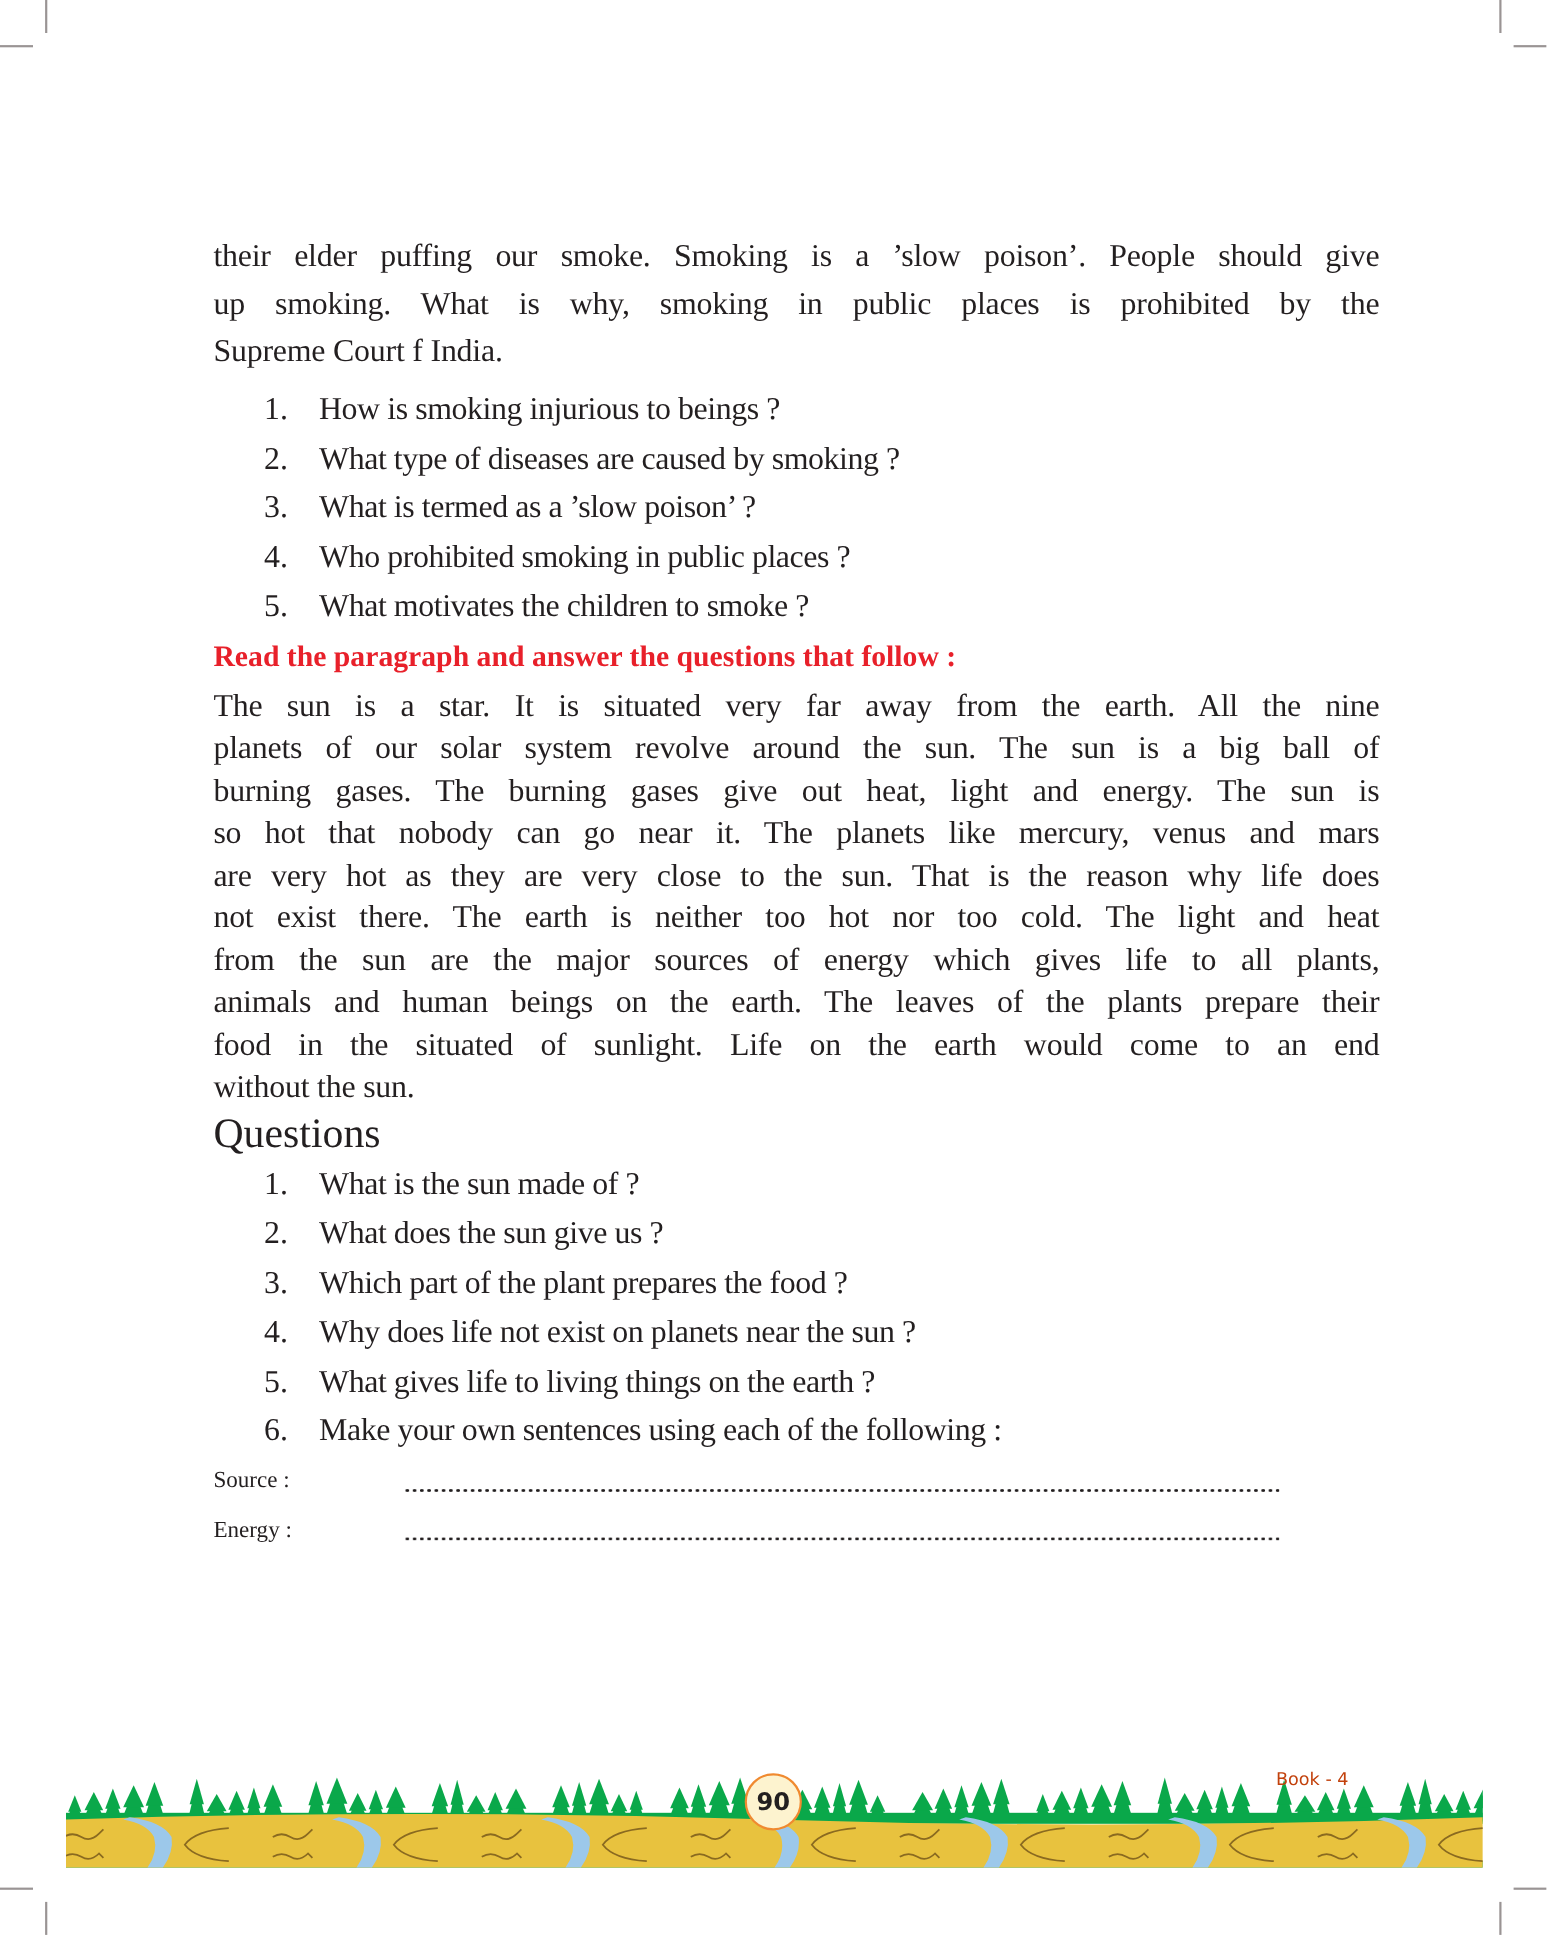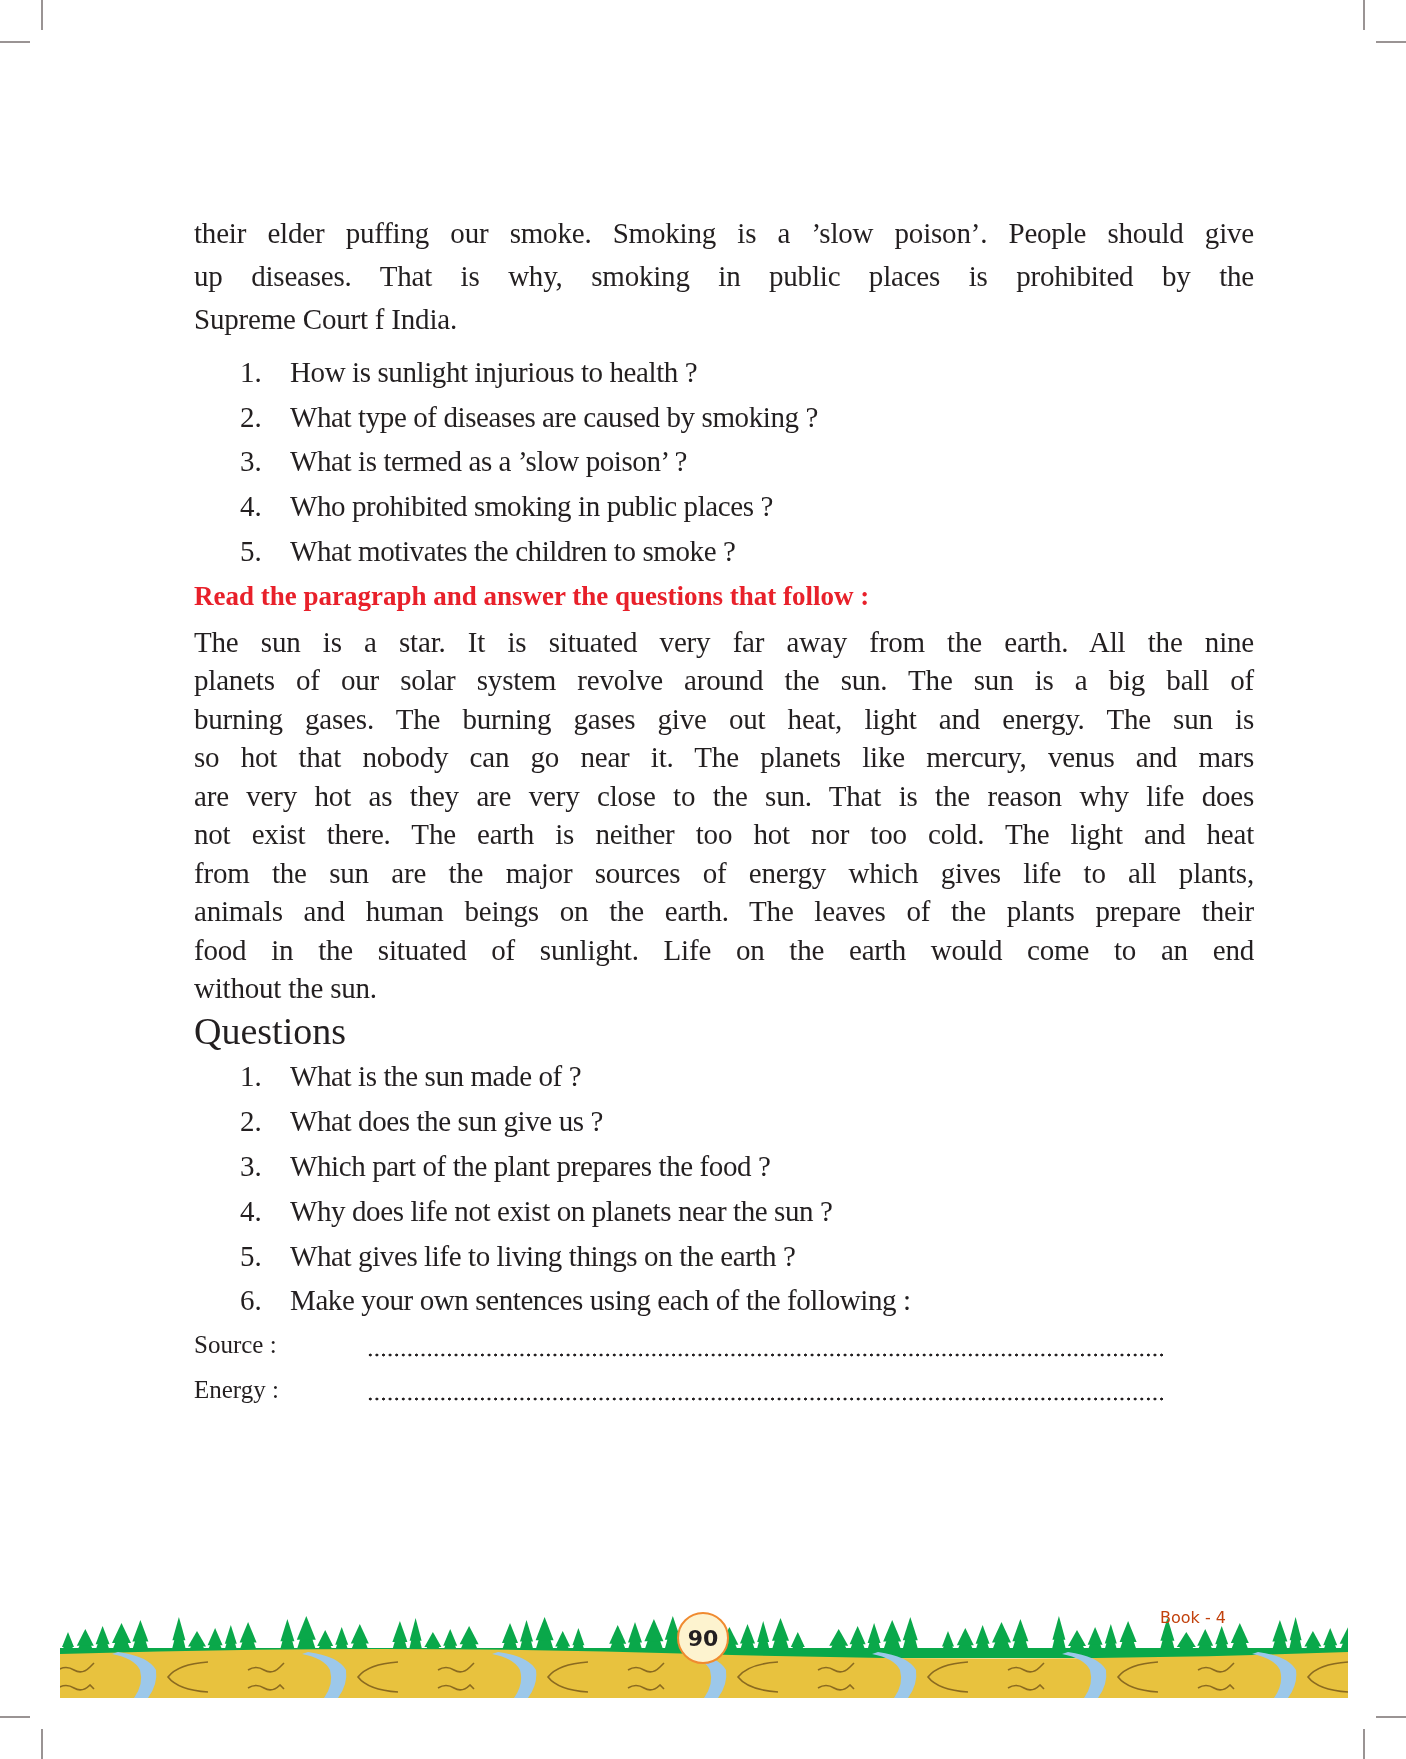--- a/index.html
+++ b/index.html
@@ -9,21 +9,21 @@
   .crop.v { width: 2px; height: 30px; }
   .crop.h { width: 30px; height: 2px; }
   .num { position: absolute; left: 240px; font-size: 29px; line-height: 36px; }
   .qtext { position: absolute; left: 290px; font-size: 29px; line-height: 36px; white-space: nowrap; letter-spacing: -0.4px; }
   .red-heading { position: absolute; left: 194px; font-size: 27px; line-height: 36px; font-weight: bold;
                  color: #e8202a; white-space: nowrap; }
   .q-heading { position: absolute; left: 194px; font-size: 38px; line-height: 36px; font-weight: normal; white-space: nowrap; }
   .para-line { position: absolute; left: 194px; width: 1060px; font-size: 29px; line-height: 36px;
                white-space: nowrap; text-align: justify; text-align-last: justify; letter-spacing: -0.2px; }
   .para-line.last { text-align-last: left; }
-  .label { position: absolute; left: 194px; font-size: 25px; line-height: 36px; white-space: nowrap; }
+  .label { position: absolute; left: 194px; font-size: 21px; line-height: 36px; white-space: nowrap; }
   .dots { position: absolute; left: 367px; width: 796px; height: 4px;
           background-image: radial-gradient(circle, #231f20 1.4px, transparent 1.6px);
           background-size: 6.6px 4px; background-repeat: repeat-x; }
 
   .footer-strip { position: absolute; left: 60px; top: 1612px; width: 1288px; height: 86px; }
   .page-circle { position: absolute; left: 677px; top: 1612px; width: 48px; height: 48px; border-radius: 50%;
                  background: #fdf3cf; border: 2.5px solid #f08a30; display: flex; align-items: center;
                  justify-content: center; font-family: "DejaVu Sans", sans-serif; font-size: 22px; font-weight: bold; color: #231f20; }
   .book-label { position: absolute; left: 1160px; top: 1608px; font-family: "DejaVu Sans", sans-serif;
                 font-size: 16px; color: #c2410c; white-space: nowrap; }
@@ -35,28 +35,28 @@
 <div class="crop h" style="left:0; top:41px;"></div>
 <div class="crop v" style="left:1363px; top:0;"></div>
 <div class="crop h" style="left:1376px; top:41px;"></div>
 <div class="crop h" style="left:0; top:1716px;"></div>
 <div class="crop v" style="left:41px; top:1729px;"></div>
 <div class="crop h" style="left:1376px; top:1716px;"></div>
 <div class="crop v" style="left:1363px; top:1729px;"></div>
 
 <div>
   <div class="para-line" style="top:215px;">their elder puffing our smoke. Smoking is a ’slow poison’. People should give</div>
-  <div class="para-line" style="top:258px;">up diseases. That is why, smoking in public places is prohibited by the</div>
+  <div class="para-line" style="top:258px;">up smoking. What is why, smoking in public places is prohibited by the</div>
   <div class="para-line last" style="top:301px;">Supreme Court f India.</div>
 </div>
 
 <div>
   <div>
     <span class="num" style="top:354px;">1.</span>
-    <span class="qtext" style="top:354px;">How is sunlight injurious to health ?</span>
+    <span class="qtext" style="top:354px;">How is smoking injurious to beings ?</span>
   </div>
   <div>
     <span class="num" style="top:399px;">2.</span>
     <span class="qtext" style="top:399px;">What type of diseases are caused by smoking ?</span>
   </div>
   <div>
     <span class="num" style="top:443px;">3.</span>
     <span class="qtext" style="top:443px;">What is termed as a ’slow poison’ ?</span>
   </div>
   <div>

